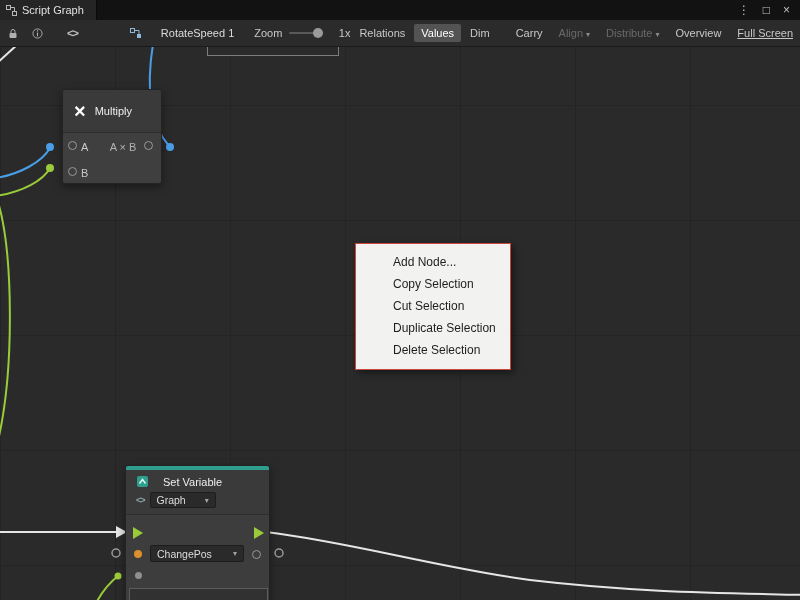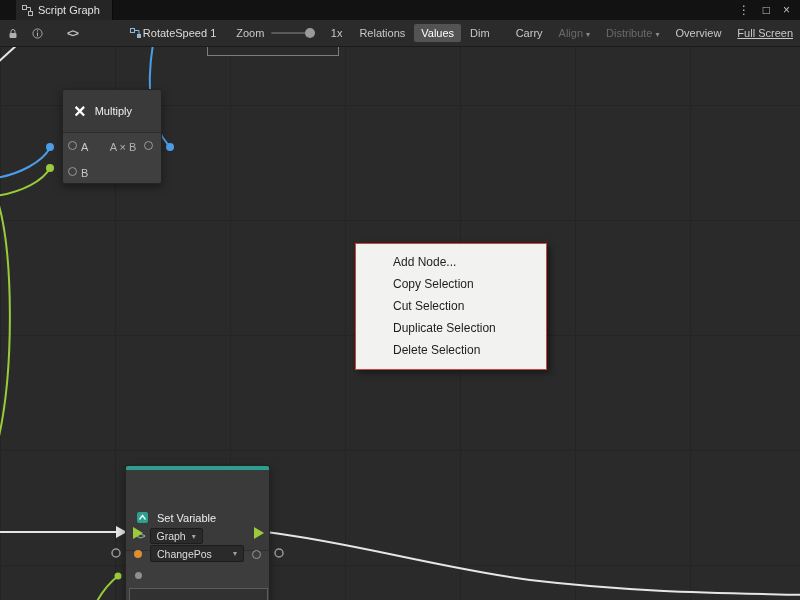--- a/index.html
+++ b/index.html
@@ -2,33 +2,33 @@
 <html><head>
 <meta charset="utf-8">
 <style>
   html,body{margin:0;padding:0;}
   body{width:800px;height:600px;overflow:hidden;background:#2a2a2a;
        font-family:"Liberation Sans",sans-serif;}
   .window{position:relative;width:800px;height:600px;overflow:hidden;background:#2a2a2a;}
 
   
   .titlebar{position:absolute;top:0;left:0;right:0;height:20px;background:#121212;
-            display:flex;align-items:center;z-index:10;padding-left:16px;}
+            display:flex;align-items:center;z-index:10;}
   .tab{height:20px;display:flex;align-items:center;gap:5px;padding:0 12px 0 6px;
        background:#252525;color:#e0e0e0;font-size:11px;border-right:1px solid #0a0a0a;}
   .win-controls{margin-left:auto;display:flex;align-items:center;gap:13px;
                 padding-right:10px;color:#c0c0c0;font-size:12px;line-height:20px;}
 
   
   .toolbar{position:absolute;top:20px;left:0;right:0;height:26px;background:#2b2b2b;
            border-bottom:1px solid #1a1a1a;display:flex;align-items:center;
            font-size:11px;color:#c8c8c8;white-space:nowrap;overflow:hidden;z-index:9;}
   .ticon{display:inline-flex;align-items:center;}
   .code-glyph{color:#c0c0c0;font-weight:bold;letter-spacing:-1px;}
-  .crumb{display:inline-flex;align-items:flex-start;gap:1px;color:#dcdcdc;}
+  .crumb{display:inline-flex;align-items:flex-start;gap:19px;color:#dcdcdc;}
   .zoom-track{position:relative;width:96px;height:2px;background:#595959;border-radius:1px;}
   .zoom-knob{position:absolute;right:0;top:-4px;width:10px;height:10px;background:#9a9a9a;
              border-radius:50%;}
   .tbtn{padding:3px 7px;border-radius:2px;color:#c8c8c8;}
   .tbtn.active{background:#535353;color:#fff;}
   .tbtn.disabled{color:#6a6a6a;}
   .tbtn .caret{font-size:8px;margin-left:3px;color:#8a8a8a;}
 
   
   .canvas{position:absolute;left:0;top:46px;width:800px;height:554px;z-index:1;
@@ -62,25 +62,25 @@
   .m-op{position:absolute;left:40px;right:18px;text-align:center;color:#b3b3b3;}
   .port{position:absolute;width:7px;height:7px;border:1px solid #989898;border-radius:50%;
         background:transparent;}
   .port-a{left:5px;top:51px;}
   .port-out{left:81px;top:51px;}
   .port-b{left:5px;top:77px;}
 
   .setvar-node{left:125px;top:465px;width:145px;height:140px;background:#3d3d3d;}
   .sv-accent{height:4px;background:#2E9E8E;border-radius:2px 2px 0 0;}
   .sv-header{padding:5px 8px 6px 10px;background:#3a3a3a;border-bottom:1px solid #2e2e2e;}
-  .sv-title-row{display:flex;align-items:flex-end;gap:8px;margin-top:36px;}
+  .sv-title-row{display:flex;align-items:flex-end;gap:14px;}
   .sv-title{font-size:11px;color:#eee;}
   .sv-sub-row{display:flex;align-items:center;gap:5px;margin-top:4px;}
   .sv-code{font-size:9px;color:#8fa8a8;font-weight:bold;letter-spacing:-1px;}
-  .chip{display:inline-flex;align-items:center;gap:6px;background:#2a2a2a;
+  .chip{display:inline-flex;align-items:center;gap:19px;background:#2a2a2a;
         border:1px solid #1d1d1d;border-radius:2px;padding:1px 6px;font-size:10.5px;color:#ddd;}
   .chip .caret{font-size:8px;color:#a0a0a0;}
   .sv-arrow{position:absolute;width:0;height:0;border-top:6px solid transparent;
             border-bottom:6px solid transparent;border-left:10px solid #9ACC3A;}
   .sv-arrow-in{left:7px;top:61px;}
   .sv-arrow-out{left:128px;top:61px;}
   .sv-orange{position:absolute;left:8px;top:84px;width:8px;height:8px;border-radius:50%;
              background:#DD8E2E;}
   .sv-chip-var{position:absolute;left:24px;top:79px;width:94px;height:17px;display:flex;
                align-items:center;justify-content:space-between;padding:0 6px;
@@ -88,21 +88,21 @@
                border-radius:2px;font-size:10.5px;color:#ddd;}
   .sv-chip-var .caret{font-size:8px;color:#a0a0a0;}
   .sv-port-right{position:absolute;left:126px;top:84px;width:7px;height:7px;
                  border:1px solid #989898;border-radius:50%;}
   .sv-gray-dot{position:absolute;left:9px;top:106px;width:7px;height:7px;border-radius:50%;
                background:#8f8f8f;}
   .sv-subbox{position:absolute;left:3px;top:122px;width:137px;height:16px;background:#313131;
              border:1px solid #5c5c5c;}
 
   
-  .context-menu{position:absolute;left:355px;top:243px;width:192px;background:#f2f2f1;
+  .context-menu{position:absolute;left:355px;top:243px;width:156px;background:#f2f2f1;
                 border:1px solid #C9473F;box-shadow:3px 3px 7px rgba(0,0,0,.45);
                 z-index:6;padding:7px 0 8px;box-sizing:border-box;}
   .menu-item{height:22px;line-height:22px;padding-left:37px;font-size:12px;color:#1e1e1e;}
 
   
   .empty-box{position:absolute;left:207px;top:41px;width:130px;height:13px;
              border:1px solid #7d7d7d;background:#2a2a2a;z-index:5;}
 </style>
 </head>
 <body>
@@ -150,21 +150,21 @@
           <path d="M4.5 3.5 H9 V7" fill="none" stroke="#8fb7d8"></path>
         </svg>
       </span>
       <span>RotateSpeed 1</span>
     </span>
     <span style="margin-left:20px;">Zoom</span>
     <span class="zoom-track" style="margin-left:7px;">
       <span class="zoom-knob"></span>
     </span>
     <span style="margin-left:16px;">1x</span>
-    <span class="tbtn" style="margin-left:10px;">Relations</span>
+    <span class="tbtn" style="margin-left:2px;">Relations</span>
     <span class="tbtn active" style="margin-left:2px;">Values</span>
     <span class="tbtn" style="margin-left:2px;">Dim</span>
     <span class="tbtn" style="margin-left:12px;">Carry</span>
     <span class="tbtn disabled" style="margin-left:2px;">
       <span>Align</span><span class="caret">▾</span>
     </span>
     <span class="tbtn disabled" style="margin-left:2px;">
       <span>Distribute</span><span class="caret">▾</span>
     </span>
     <span class="tbtn" style="margin-left:2px;">Overview</span>

